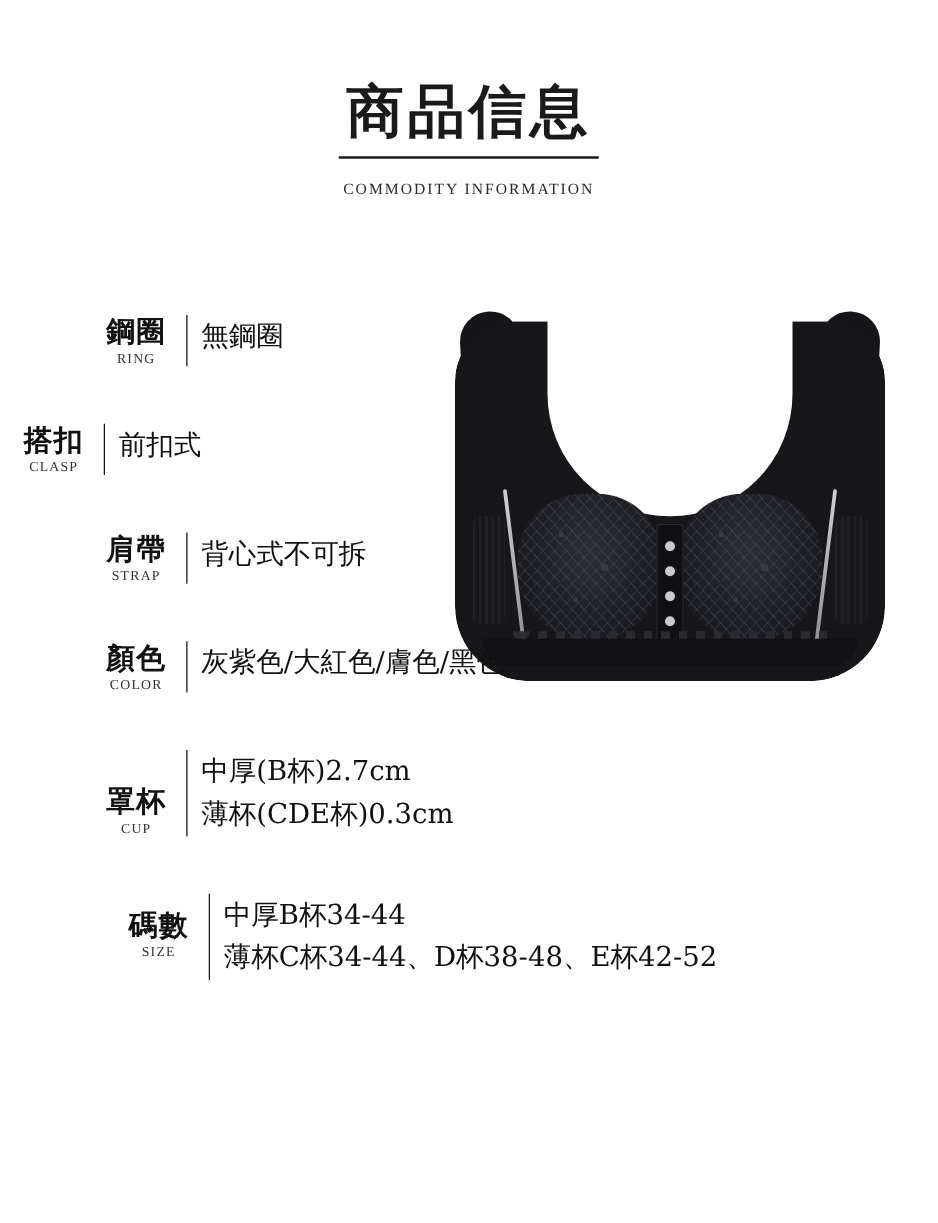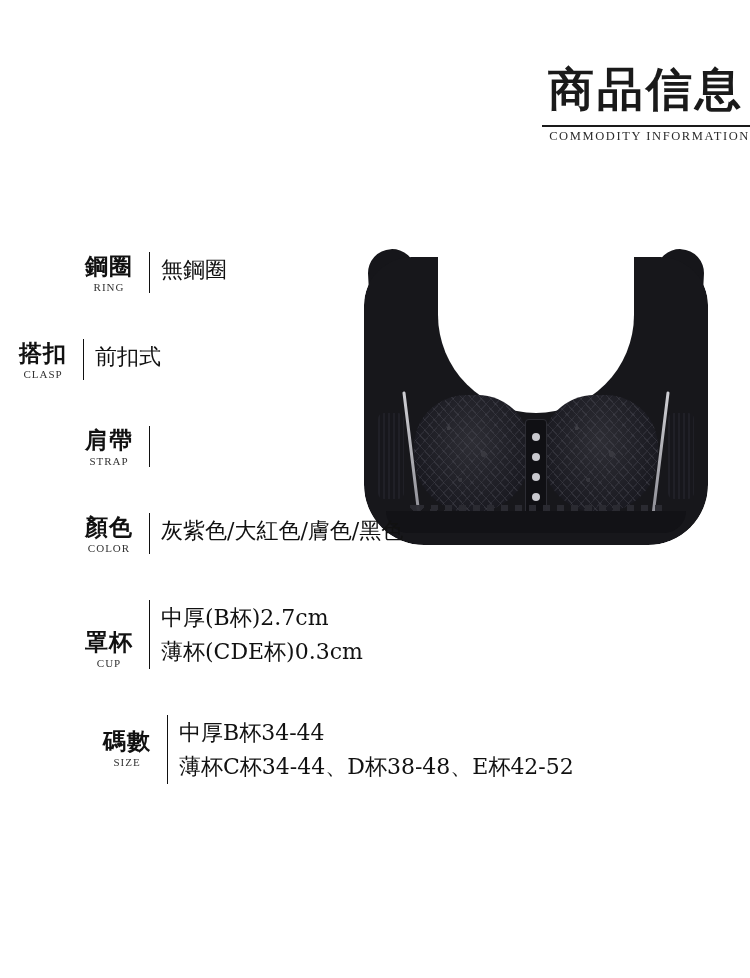--- a/index.html
+++ b/index.html
@@ -14,35 +14,35 @@
     overflow: hidden;
     position: relative;
   }
 
   
   .header {
     position: absolute;
     top: 62px;
     left: 0;
     width: 750px;
-    text-align: right;
+    text-align: center;
   }
   .header-title {
     font-family: "DejaVu Serif", serif;
     font-size: 46px;
     font-weight: 700;
     color: #1a1a1a;
     letter-spacing: 3px;
     line-height: 1.2;
     display: inline-block;
     padding: 0 6px 8px 6px;
     border-bottom: 2px solid #1a1a1a;
   }
   .header-sub {
-    margin-top: 2px;
+    margin-top: 17px;
     font-family: "Liberation Serif", serif;
     font-size: 12.5px;
     letter-spacing: 1.6px;
     color: #2b2b2b;
   }
 
   
   .product-art {
     position: absolute;
     left: 352px;
@@ -264,20 +264,23 @@
       <span class="line">前扣式</span>
     </div>
   </div>
 
   <div class="spec-row row-strap">
     <div class="spec-label">
       <span class="cn">肩帶</span>
       <span class="en">STRAP</span>
     </div>
     <div class="divider"></div>
+    <div class="spec-value">
+      <span class="line">背心式不可拆</span>
+    </div>
   </div>
 
   <div class="spec-row row-color">
     <div class="spec-label">
       <span class="cn">顏色</span>
       <span class="en">COLOR</span>
     </div>
     <div class="divider"></div>
     <div class="spec-value">
       <span class="line">灰紫色/大紅色/膚色/黑色</span>

